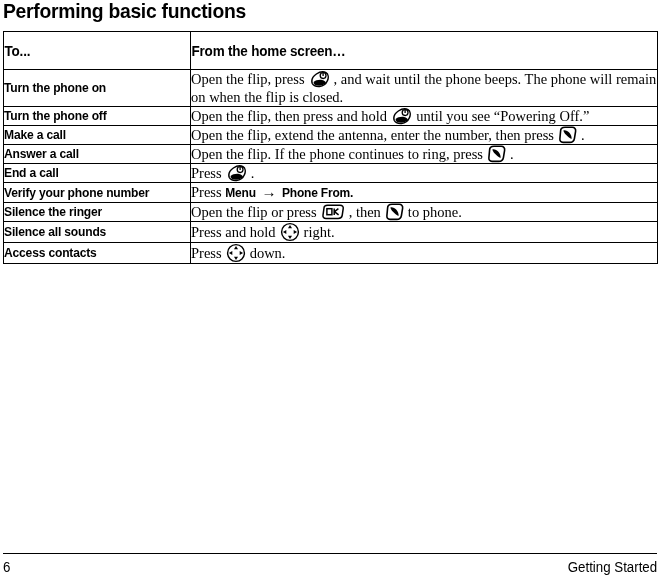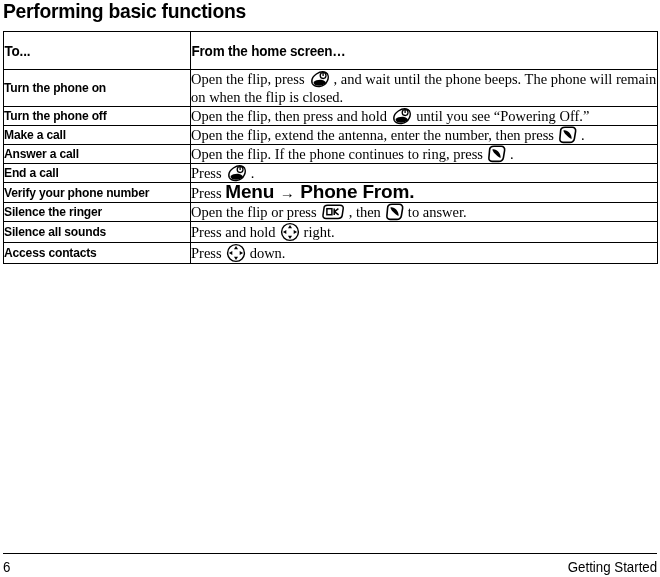--- a/index.html
+++ b/index.html
@@ -86,21 +86,21 @@
   
   .desc-cell {
     padding: 6px 10px 7px 10px;
     font-family: "Liberation Serif", "DejaVu Serif", serif;
     font-size: 14.5px;
     line-height: 18px;
   }
   .desc-cell .bold-sans {
     font-family: "Liberation Sans Narrow", "Liberation Sans", sans-serif;
     font-weight: bold;
-    font-size: 19px;
+    font-size: 12px;
     letter-spacing: -0.2px;
   }
   .arrow { font-size: 15px; padding: 0 2px; }
 
   
   .key {
     display: inline-block;
     vertical-align: -4px;
     margin: 0 4px;
   }
@@ -185,21 +185,21 @@
         <tr>
           <td class="lbl-cell"><span class="lbl-inner">Verify your phone number</span></td>
           <td class="desc-cell"><span>Press</span> <span class="bold-sans">Menu</span> <span class="arrow">→</span> <span class="bold-sans">Phone From.</span> </td>
         </tr>
         <tr>
           <td class="lbl-cell"><span class="lbl-inner">Silence the ringer</span></td>
           <td class="desc-cell"><span>Open the flip or press</span><span class="key" style="vertical-align: -3px;"><svg width="24" height="16" viewBox="0 0 24 16">
                 <use href="#def-ok-key"></use>
               </svg></span><span>, then</span><span class="key" style="vertical-align: -4px;"><svg width="19" height="18" viewBox="0 0 19 18">
                 <use href="#def-send-key"></use>
-              </svg></span><span>to answer.</span></td>
+              </svg></span><span>to phone.</span></td>
         </tr>
         <tr>
           <td class="lbl-cell"><span class="lbl-inner">Silence all sounds</span></td>
           <td class="desc-cell"><span>Press and hold</span><span class="key" style="vertical-align: -5px;"><svg width="20" height="20" viewBox="0 0 20 20">
                 <use href="#def-nav-key"></use>
               </svg></span><span>right.</span></td>
         </tr>
         <tr>
           <td class="lbl-cell"><span class="lbl-inner">Access contacts</span></td>
           <td class="desc-cell"><span>Press</span><span class="key" style="vertical-align: -5px;"><svg width="20" height="20" viewBox="0 0 20 20">

